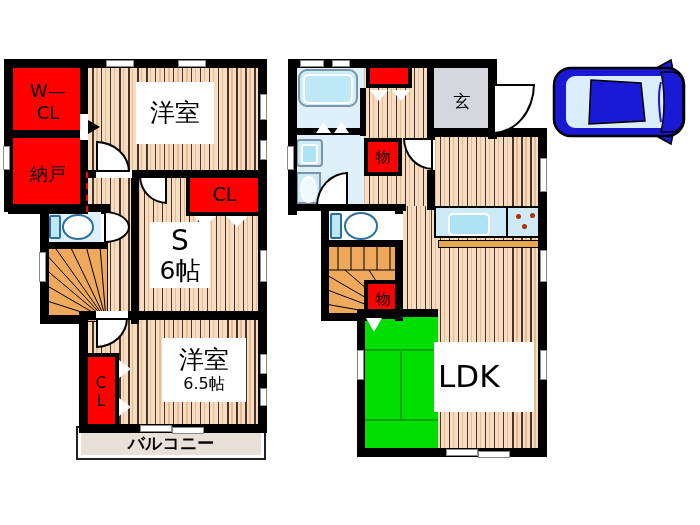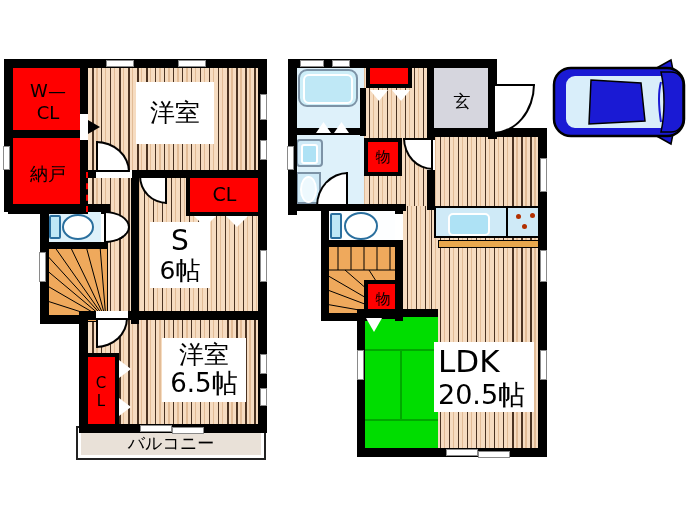--- a/index.html
+++ b/index.html
@@ -29,21 +29,21 @@
 
   <div>
 
     <div class="floor-v" style="left:83px;top:63px;width:180px;height:115px;"></div>
     <div class="floor-v" style="left:83px;top:172px;width:56px;height:150px;"></div>
     <div class="floor-v" style="left:135px;top:172px;width:128px;height:147px;"></div>
     <div class="floor-v" style="left:83px;top:313px;width:180px;height:118px;"></div>
 
     <div class="abs" style="left:76px;top:426px;width:190px;height:34px;background:#e9e1d8;border:2px solid #222;
          box-shadow:inset 0 0 0 3px #fff;box-sizing:border-box;z-index:4;display:flex;align-items:center;justify-content:center;">
-      <span style="font-size:17px;">バルコニー</span>
+      <span style="font-size:17px;font-weight:bold;">バルコニー</span>
     </div>
 
     <div class="red" style="left:8px;top:63px;width:80px;height:77px;">
       <span style="font-size:18px;line-height:1.2;">
         <span>W—</span><br>
         <span>CL</span>
       </span>
     </div>
     <div class="red" style="left:8px;top:134px;width:80px;height:80px;">
       <span style="font-size:18px;">納戸</span>
@@ -123,21 +123,21 @@
 
     <div class="label-box" style="left:136px;top:82px;width:78px;height:62px;">
       <span style="font-size:25px;">洋室</span>
     </div>
     <div class="label-box" style="left:150px;top:222px;width:60px;height:66px;">
       <span style="font-size:28px;">S</span>
       <span style="font-size:25px;">6帖</span>
     </div>
     <div class="label-box" style="left:162px;top:338px;width:84px;height:64px;">
       <span style="font-size:25px;">洋室</span>
-      <span style="font-size:26px;">6.5帖</span>
+      <span style="font-size:16px;">6.5帖</span>
     </div>
   </div>
 
   <div>
 
     <div class="floor-v" style="left:360px;top:63px;width:78px;height:152px;"></div>
     <div class="floor-v" style="left:398px;top:206px;width:40px;height:112px;"></div>
     <div class="floor-v" style="left:431px;top:129px;width:112px;height:328px;"></div>
 
     <div class="abs" style="left:431px;top:66px;width:62px;height:70px;background:#d6d6de;z-index:2;display:flex;align-items:center;justify-content:center;">
@@ -240,21 +240,20 @@
     <div class="win" style="left:287px;top:146px;width:7px;height:24px;"></div>
     <div class="win" style="left:357px;top:350px;width:7px;height:30px;"></div>
     <div class="win" style="left:540px;top:158px;width:7px;height:34px;"></div>
     <div class="win" style="left:540px;top:250px;width:7px;height:32px;"></div>
     <div class="win" style="left:540px;top:350px;width:7px;height:30px;"></div>
     <div class="win" style="left:446px;top:449px;width:32px;height:7px;"></div>
     <div class="win" style="left:478px;top:451px;width:32px;height:7px;"></div>
 
     <div class="label-box" style="left:434px;top:342px;width:96px;height:70px;align-items:flex-start;padding-left:4px;">
       <span style="font-size:31px;">LDK</span>
-      <span style="font-size:27px;">20.5帖</span>
     </div>
   </div>
 
   <div class="abs" style="left:549px;top:58px;width:140px;height:88px;z-index:3;">
     <svg width="140" height="88" viewBox="0 0 140 88">
 
       <polygon points="104,12 122,2 124,12" fill="#1a1ad4" stroke="#000" stroke-width="1.5"></polygon>
       <polygon points="104,76 122,86 124,76" fill="#1a1ad4" stroke="#000" stroke-width="1.5"></polygon>
 
       <rect x="5" y="10" width="130" height="68" rx="17" fill="#1a1ad4" stroke="#000" stroke-width="2.5"></rect>

